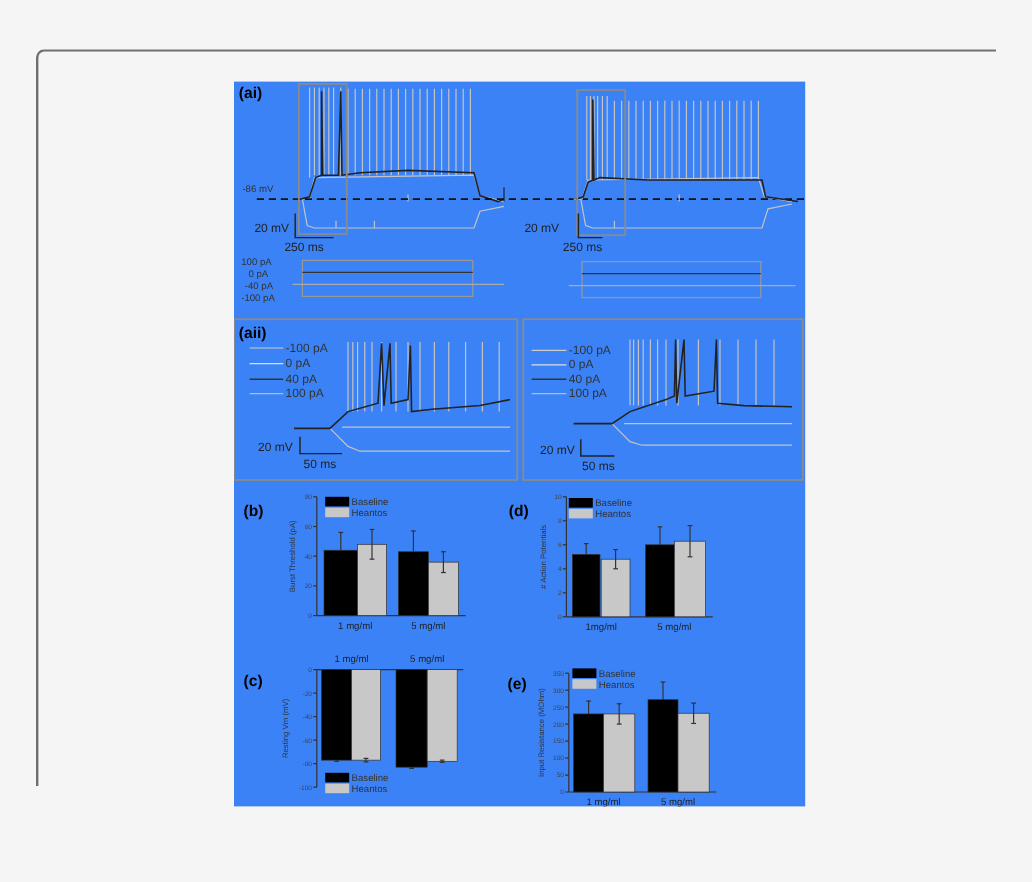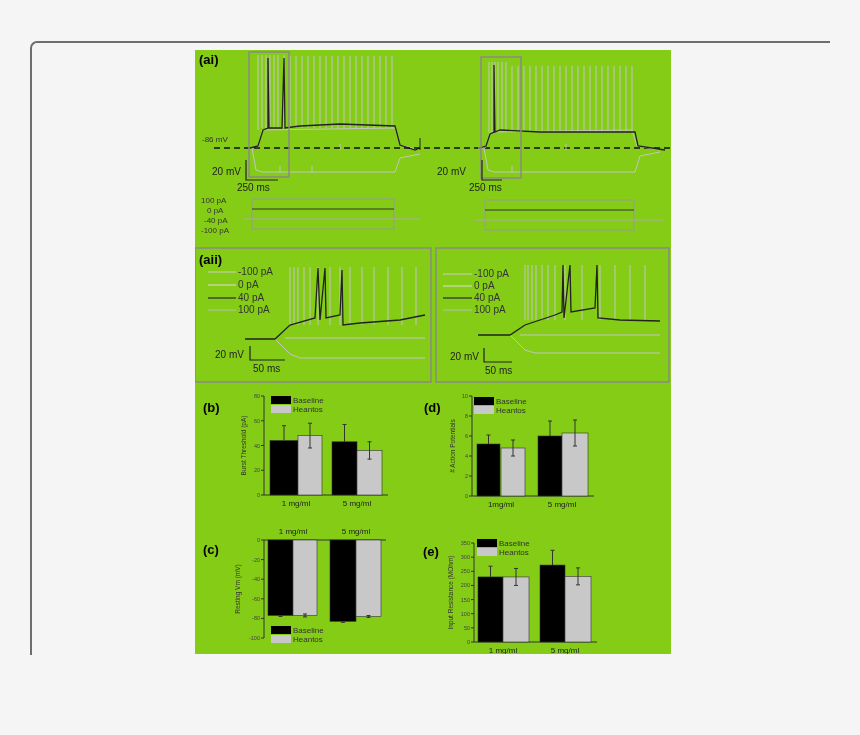--- a/index.html
+++ b/index.html
@@ -1,19 +1,19 @@
 <!DOCTYPE html>
 <html><head>
 <meta charset="utf-8">
 <style>
   html,body{margin:0;padding:0;}
   body{width:860px;height:735px;background:#f5f5f5;position:relative;overflow:hidden;font-family:"Liberation Sans",sans-serif;}
   .frame{position:absolute;left:30px;top:41px;width:820px;height:614px;border-top:2px solid #6e6e6e;border-left:2px solid #6e6e6e;border-top-left-radius:7px;box-sizing:border-box;}
   .frame-cut{position:absolute;left:830px;top:38px;width:30px;height:8px;background:#f5f5f5;}
-  .figure{position:absolute;left:195px;top:50px;width:476px;height:604px;background:#84cc16;}
+  .figure{position:absolute;left:195px;top:68px;width:476px;height:604px;background:#3b82f6;}
   svg text{font-family:"Liberation Sans",sans-serif;}
 </style>
 </head>
 <body>
 
 <div class="frame"></div>
 <div class="frame-cut"></div>
 
 <div class="figure">
 <svg width="476" height="604" viewBox="195 50 476 604" xmlns="http://www.w3.org/2000/svg">

